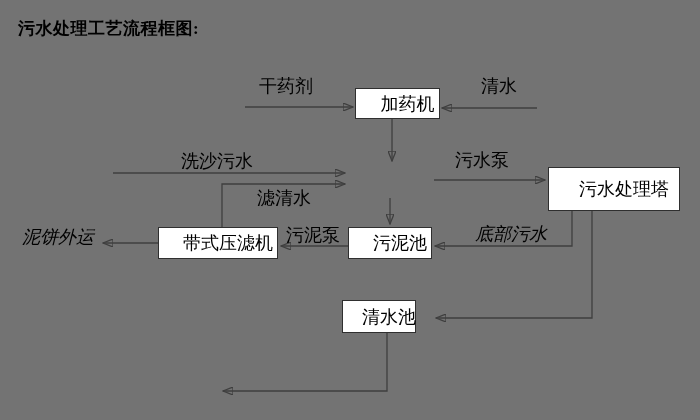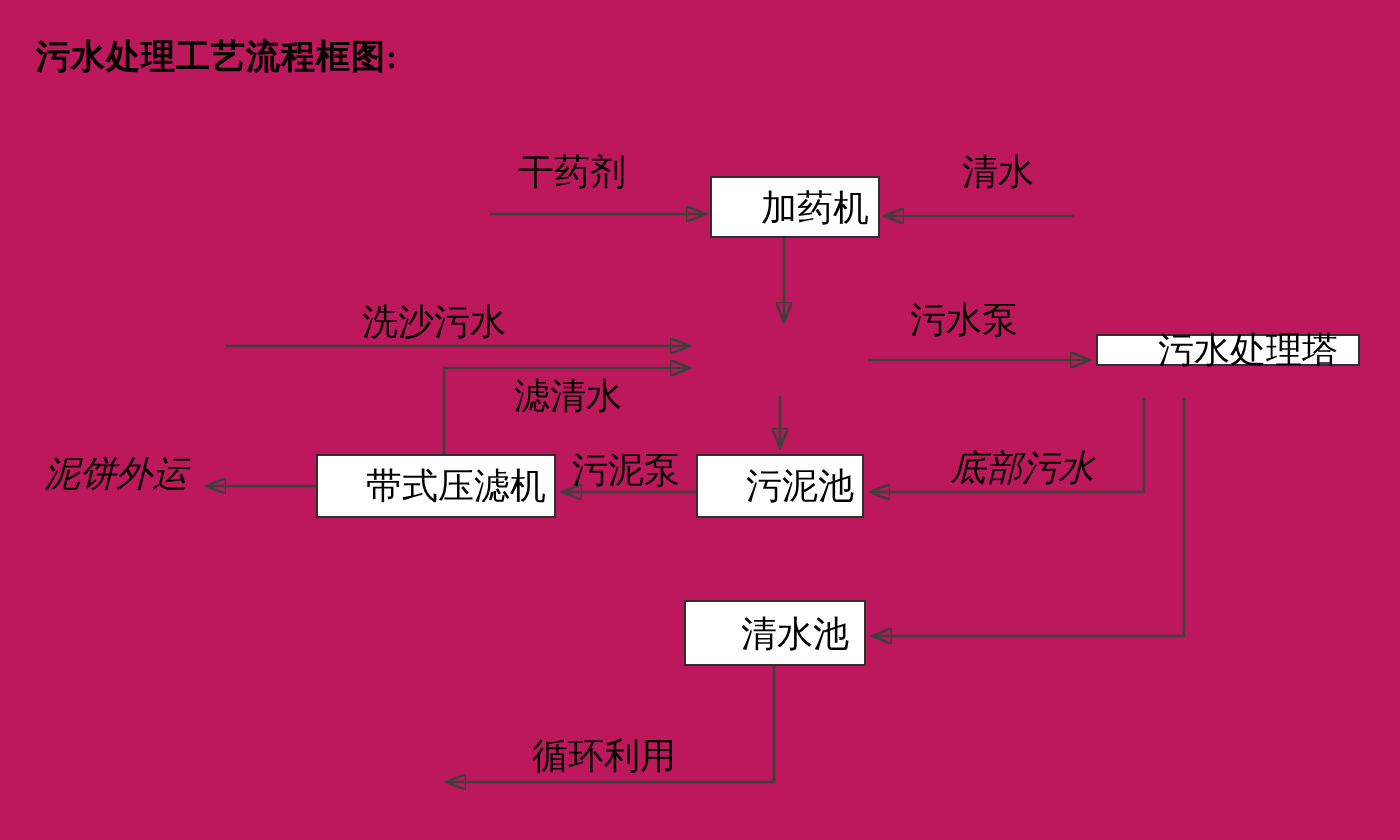--- a/index.html
+++ b/index.html
@@ -4,21 +4,21 @@
 <style>
   html, body {
     margin: 0;
     padding: 0;
     background: #ffffff;
   }
   #canvas {
     position: relative;
     width: 700px;
     height: 420px;
-    background: #be185d;
+    background: #737373;
     overflow: hidden;
     font-family: "Liberation Serif", "DejaVu Serif", serif;
     color: #000000;
   }
   #title {
     position: absolute;
     left: 18px;
     top: 17px;
     font-size: 17px;
     font-weight: bold;
@@ -53,24 +53,24 @@
   .flow-label {
     position: absolute;
     transform: translateX(-50%);
     font-size: 18px;
     white-space: nowrap;
     line-height: 1;
   }
   
   #node-dosing   { left: 355px; top:  88px; width:  85px; height: 31px; }
   #node-sewage   { left: 348px; top: 164px; width:  86px; height: 34px; }
-  #node-tower    { left: 548px; top: 167px; width: 132px; height: 16px; }
+  #node-tower    { left: 548px; top: 167px; width: 132px; height: 44px; }
   #node-press    { left: 158px; top: 227px; width: 120px; height: 32px; }
   #node-sludge   { left: 348px; top: 227px; width:  84px; height: 32px; }
-  #node-clean    { left: 342px; top: 300px; width:  91px; height: 33px; }
+  #node-clean    { left: 342px; top: 300px; width:  74px; height: 33px; }
   
   #label-dry-agent     { left: 286px; top:  77px; }
   #label-clean-water   { left: 499px; top:  77px; }
   #label-sand-washing  { left: 217px; top: 152px; }
   #label-filtered      { left: 284px; top: 189px; }
   #label-sewage-pump   { left: 482px; top: 151px; }
   #label-bottom-sewage { left: 511px; top: 225px; font-style: italic; }
   #label-sludge-pump   { left: 313px; top: 226px; }
   #label-mud-cake      { left:  58px; top: 228px; font-style: italic; }
   #label-recycle       { left: 302px; top: 369px; }
@@ -109,15 +109,14 @@
   <div class="node" id="node-clean">清水池</div>
 
   <div class="flow-label" id="label-dry-agent">干药剂</div>
   <div class="flow-label" id="label-clean-water">清水</div>
   <div class="flow-label" id="label-sand-washing">洗沙污水</div>
   <div class="flow-label" id="label-filtered">滤清水</div>
   <div class="flow-label" id="label-sewage-pump">污水泵</div>
   <div class="flow-label" id="label-bottom-sewage">底部污水</div>
   <div class="flow-label" id="label-sludge-pump">污泥泵</div>
   <div class="flow-label" id="label-mud-cake">泥饼外运</div>
-  <div class="flow-label" id="label-recycle">循环利用</div>
 
 </div>
 
 </body></html>

